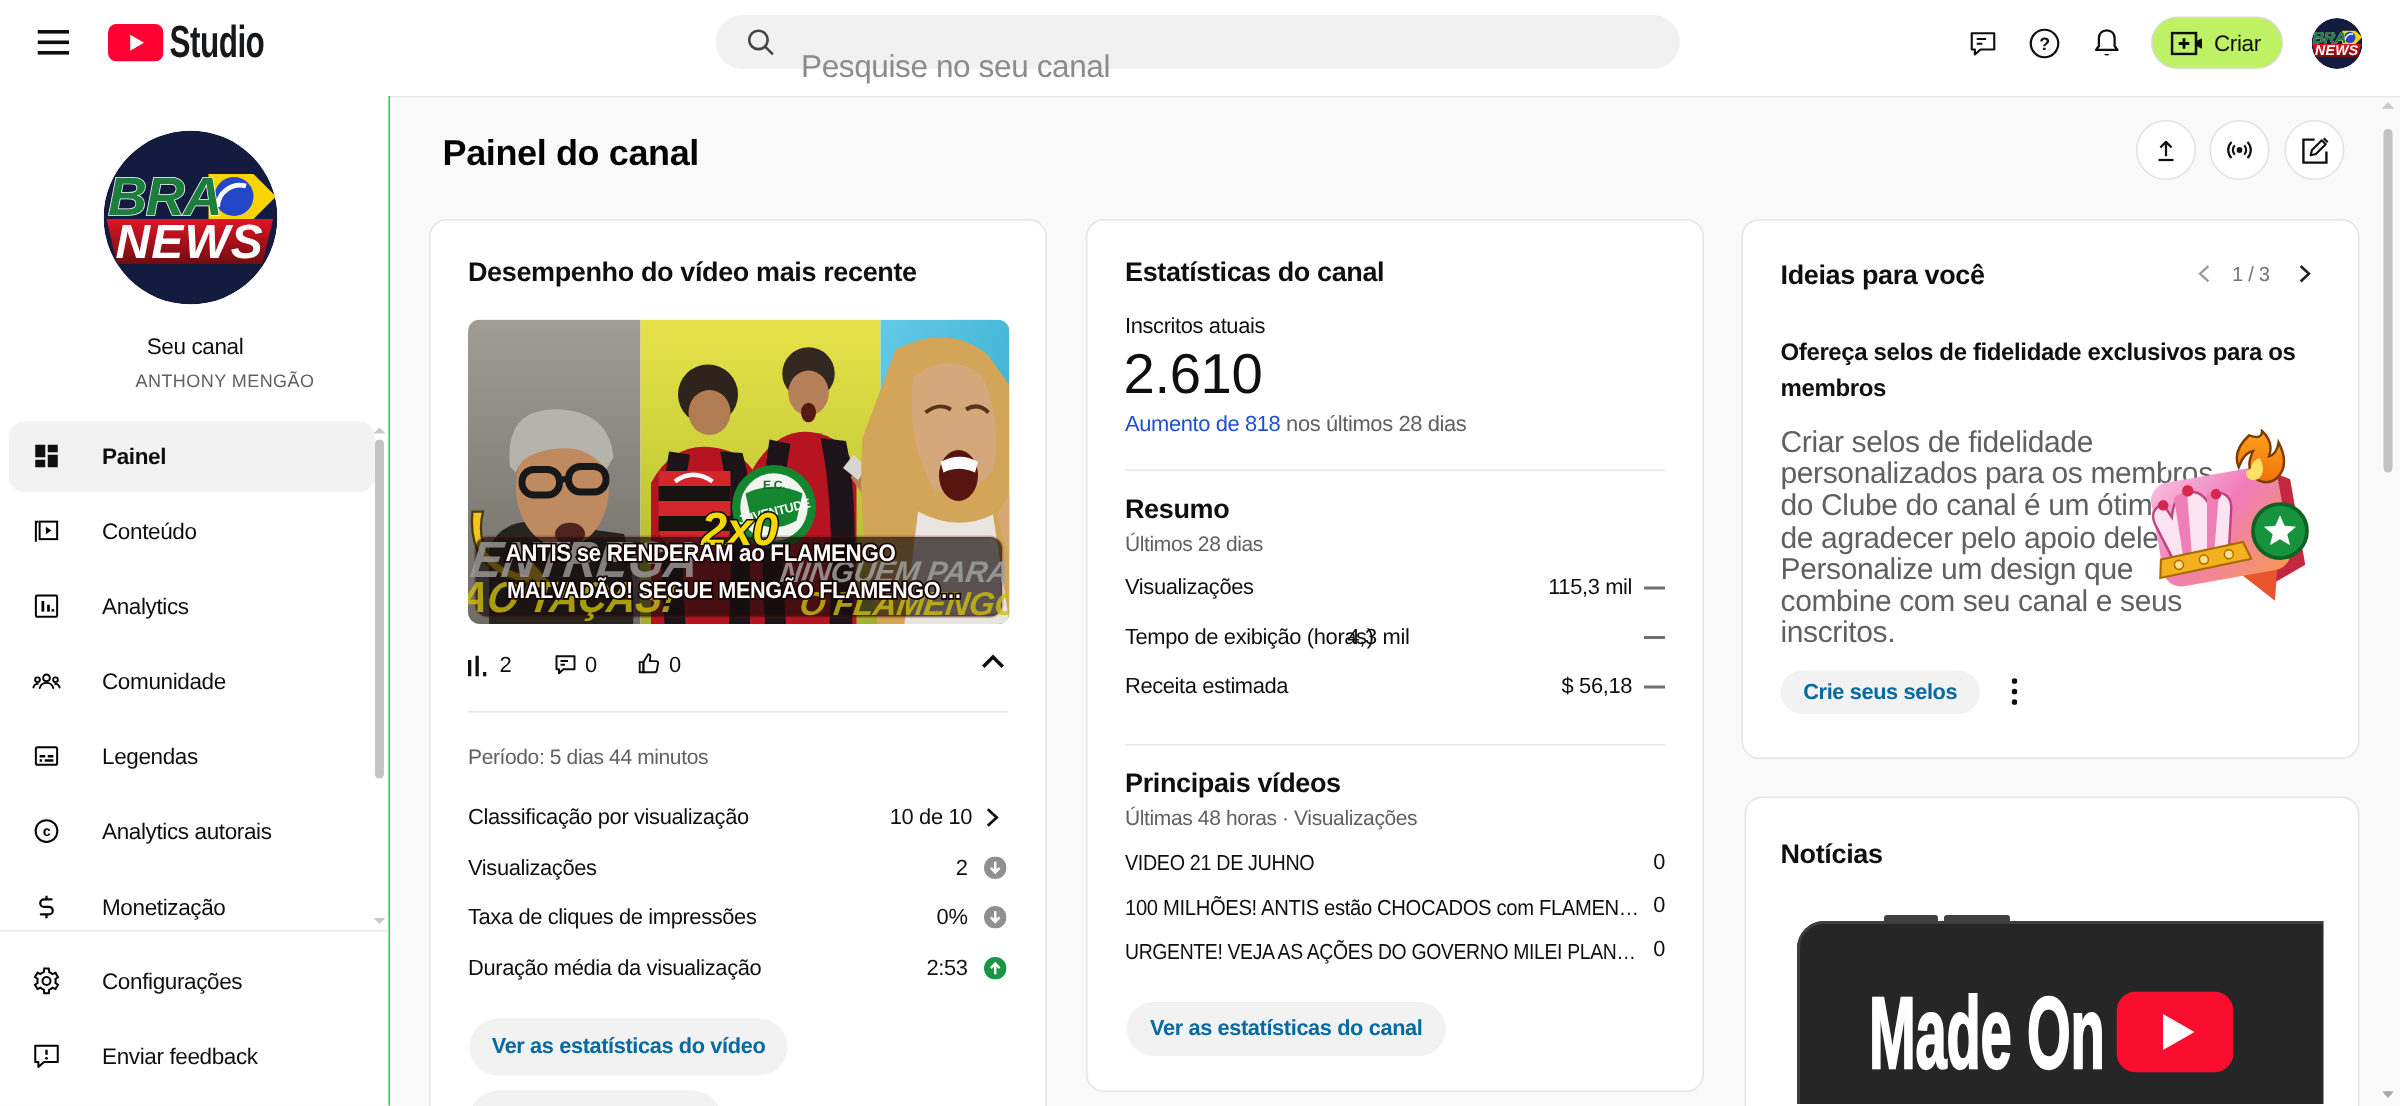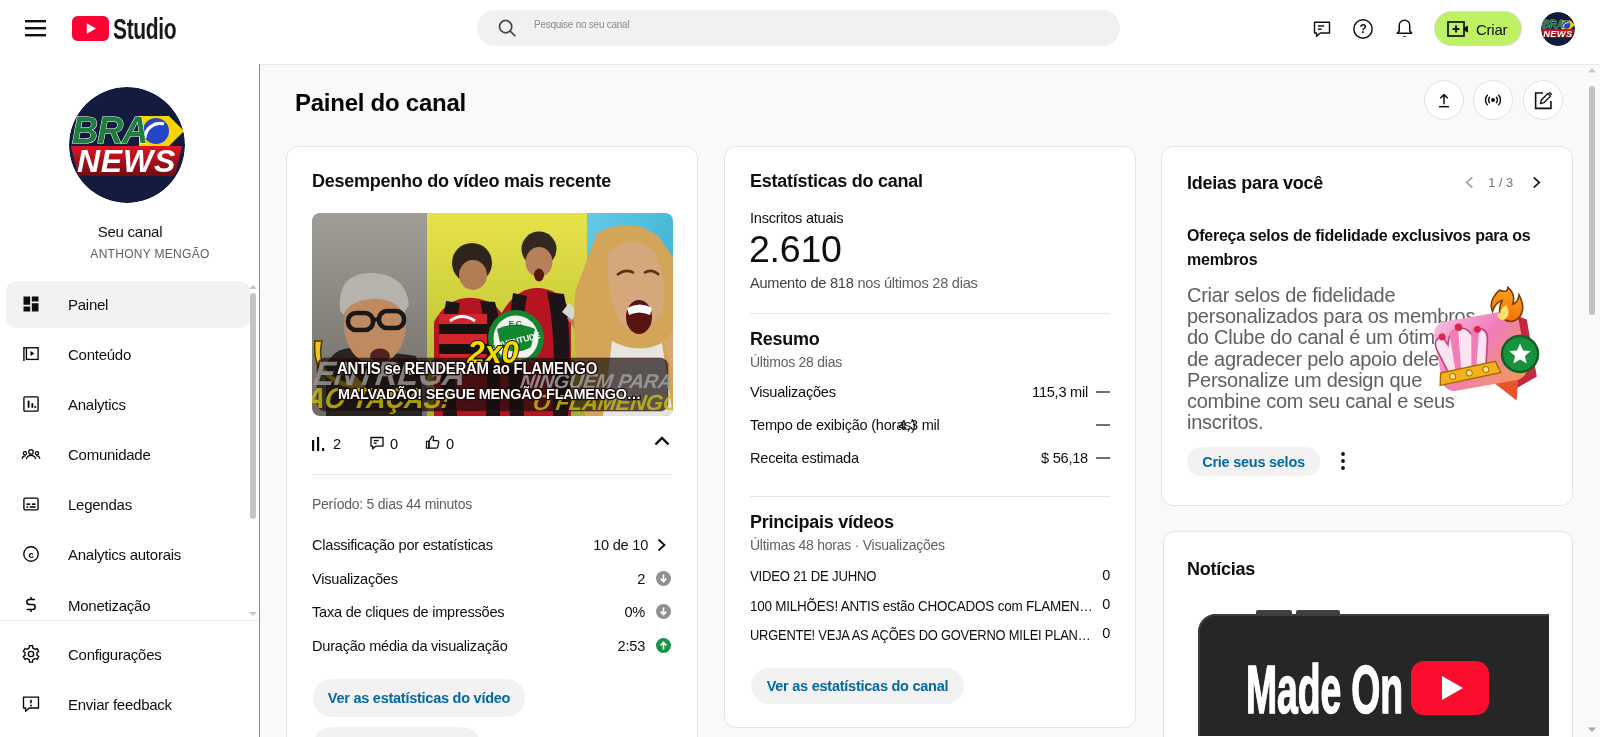--- a/index.html
+++ b/index.html
@@ -29,21 +29,21 @@
       <rect width="37" height="25" rx="5.6" fill="#ff0233"></rect>
       <path d="M14.8 7.2 24 12.5 14.8 17.8Z" fill="#fff"></path>
     </svg>
   <div class="a" style="left:113px;top:12px;font-size:30px;font-weight:bold;color:#17181b;transform:scaleX(.70);transform-origin:0 0;letter-spacing:-0.5px">Studio</div>
 
   <div class="a" style="left:477px;top:10px;width:643px;height:36px;background:#f1f1f1;border-radius:18px">
     <svg class="a" style="left:19px;top:7px" width="22" height="22" viewBox="0 0 24 24" fill="none" stroke="#454545" stroke-width="1.9">
         <circle cx="10.5" cy="10.5" r="6.7"></circle>
         <line x1="15.5" y1="15.5" x2="21" y2="21"></line>
       </svg>
-    <div class="a" style="left:57px;top:9px;font-size:10px;color:#8b8b8b">Pesquise no seu canal</div>
+    <div class="a" style="left:57px;top:23px;font-size:21px;color:#8b8b8b">Pesquise no seu canal</div>
   </div>
 
   <svg class="a" style="left:1312px;top:19px" width="20" height="20" viewBox="0 0 24 24" fill="none" stroke="#0f0f0f" stroke-width="1.7">
       <path d="M21 3.8H3v13h2.5v4l4.5-4H21z" stroke-linejoin="round"></path>
       <line x1="7" y1="8.4" x2="14.5" y2="8.4"></line>
       <line x1="7" y1="12.2" x2="11.5" y2="12.2"></line>
     </svg>
   <svg class="a" style="left:1352px;top:18px" width="22" height="22" viewBox="0 0 24 24">
       <circle cx="12" cy="12" r="10" fill="none" stroke="#0f0f0f" stroke-width="1.6"></circle>
       <text x="12" y="16.6" text-anchor="middle" font-size="13" font-weight="bold" fill="#0f0f0f" font-family="Liberation Sans">?</text>
@@ -76,21 +76,21 @@
       </svg>
     </div>
   <div class="a" style="left:0;top:159px;width:260px;text-align:center;font-size:15px;color:#0f0f0f">Seu canal</div>
   <div class="a" style="left:0;top:183px;width:300px;text-align:center;font-size:12px;color:#606060;letter-spacing:.3px">ANTHONY MENGÃO</div>
 
   <div class="a" style="left:6px;top:217px;width:244px;height:47px;background:#f2f2f2;border-radius:10px"></div>
   <div class="mrow" style="top:216px">
     <svg class="mi" viewBox="0 0 24 24" fill="#0f0f0f">
         <path d="M3 13h8V3H3v10zm0 8h8v-6H3v6zm10 0h8V11h-8v10zm0-18v6h8V3h-8z"></path>
       </svg>
-    <div class="mt" style="font-weight:normal">Painel</div>
+    <div class="mt" style="font-weight:bold">Painel</div>
   </div>
   <div class="mrow" style="top:266px">
     <svg class="mi" viewBox="0 0 24 24" fill="none" stroke="#030303" stroke-width="1.6">
         <path d="M5.5 4.5h-2v16" fill="none"></path>
         <rect x="6.5" y="4.5" width="14" height="14"></rect>
         <path d="M11.5 8.5 16 11.5l-4.5 3z" fill="#030303" stroke="none"></path>
       </svg>
     <div class="mt">Conteúdo</div>
   </div>
   <div class="mrow" style="top:316px">
@@ -280,21 +280,21 @@
 <svg class="a" style="left:424px;top:434px" width="17" height="17" viewBox="0 0 24 24" fill="none" stroke="#0f0f0f" stroke-width="1.8">
     <path d="M7 10.5 11.5 3c1.2 0 2 .8 2 2l-.6 4.5H19c1.2 0 2 1 1.8 2.1l-1.2 6.6c-.2 1-1 1.8-2 1.8H7z" stroke-linejoin="round"></path>
     <path d="M7 10.5H3.5V20H7z"></path>
   </svg>
 <div class="a t15" style="left:446px;top:436px">0</div>
 <svg class="a" style="left:654px;top:436px" width="16" height="10" viewBox="0 0 16 10" fill="none" stroke="#0f0f0f" stroke-width="2.4">
     <path d="M1.5 8.5 8 2l6.5 6.5"></path>
   </svg>
 <div class="a" style="left:312px;top:474px;width:360px;height:1px;background:#e7e7e7"></div>
 <div class="a g" style="font-size:14px;left:312px;top:496px">Período: 5 dias 44 minutos</div>
-<div class="a t15" style="left:312px;top:537px">Classificação por estatísticas</div>
+<div class="a t15" style="left:312px;top:537px">Classificação por visualização</div>
 <div class="a t15" style="left:312px;top:537px;width:336px;text-align:right">10 de 10</div>
 <svg class="a" style="left:657px;top:538px" width="9" height="14" viewBox="0 0 9 14" fill="none" stroke="#0f0f0f" stroke-width="1.8">
     <path d="M1.5 1.5 7.5 7l-6 5.5"></path>
   </svg>
 <div class="a t15" style="left:312px;top:571px">Visualizações</div>
 <div class="a t15" style="left:312px;top:571px;width:333px;text-align:right">2</div>
 <svg class="a" style="left:656px;top:571px" width="15" height="15" viewBox="0 0 15 15">
     <circle cx="7.5" cy="7.5" r="7.5" fill="#909090"></circle>
     <path d="M7.5 3.5v7M4.6 7.6l2.9 3 2.9-3" stroke="#fff" stroke-width="1.6" fill="none"></path>
   </svg>
@@ -309,21 +309,21 @@
 <svg class="a" style="left:656px;top:638px" width="15" height="15" viewBox="0 0 15 15">
     <circle cx="7.5" cy="7.5" r="7.5" fill="#1a9447"></circle>
     <path d="M7.5 11.5v-7M4.6 7.4l2.9-3 2.9 3" stroke="#fff" stroke-width="1.6" fill="none"></path>
   </svg>
 <div class="btn" style="left:313px;top:679px;width:212px;height:38px">Ver as estatísticas do vídeo</div>
 <div class="btn" style="left:313px;top:727px;width:168px;height:38px">Ver comentários (1)</div>
 <div class="card" style="left:724px;top:146px;width:412px;height:582px"></div>
 <div class="a ttl" style="left:750px;top:171px">Estatísticas do canal</div>
 <div class="a t15" style="left:750px;top:210px">Inscritos atuais</div>
 <div class="a" style="left:749px;top:228px;font-size:37.5px;color:#0f0f0f">2.610</div>
-<div class="a t15" style="left:750px;top:275px"><span style="color:#404040">Aumento de 818</span><span class="g"> nos últimos 28 dias</span></div>
+<div class="a t15" style="left:750px;top:275px"><span style="color:#1d4ed8">Aumento de 818</span><span class="g"> nos últimos 28 dias</span></div>
 <div class="a" style="left:750px;top:313px;width:360px;height:1px;background:#e7e7e7"></div>
 <div class="a ttl" style="left:750px;top:329px">Resumo</div>
 <div class="a g" style="font-size:14px;left:750px;top:354px">Últimos 28 dias</div>
 <div class="a t15" style="left:750px;top:384px">Visualizações</div>
 <div class="a t15" style="left:750px;top:384px;width:338px;text-align:right">115,3 mil</div>
 <div class="a" style="left:1096px;top:391px;width:14px;height:2px;background:#707070"></div>
 <div class="a t15" style="left:750px;top:417px">Tempo de exibição (horas)</div>
 <div class="a t15" style="left:750px;top:417px;width:338px;text-align:center">4,3 mil</div>
 <div class="a" style="left:1096px;top:424px;width:14px;height:2px;background:#707070"></div>
 <div class="a t15" style="left:750px;top:450px">Receita estimada</div>

